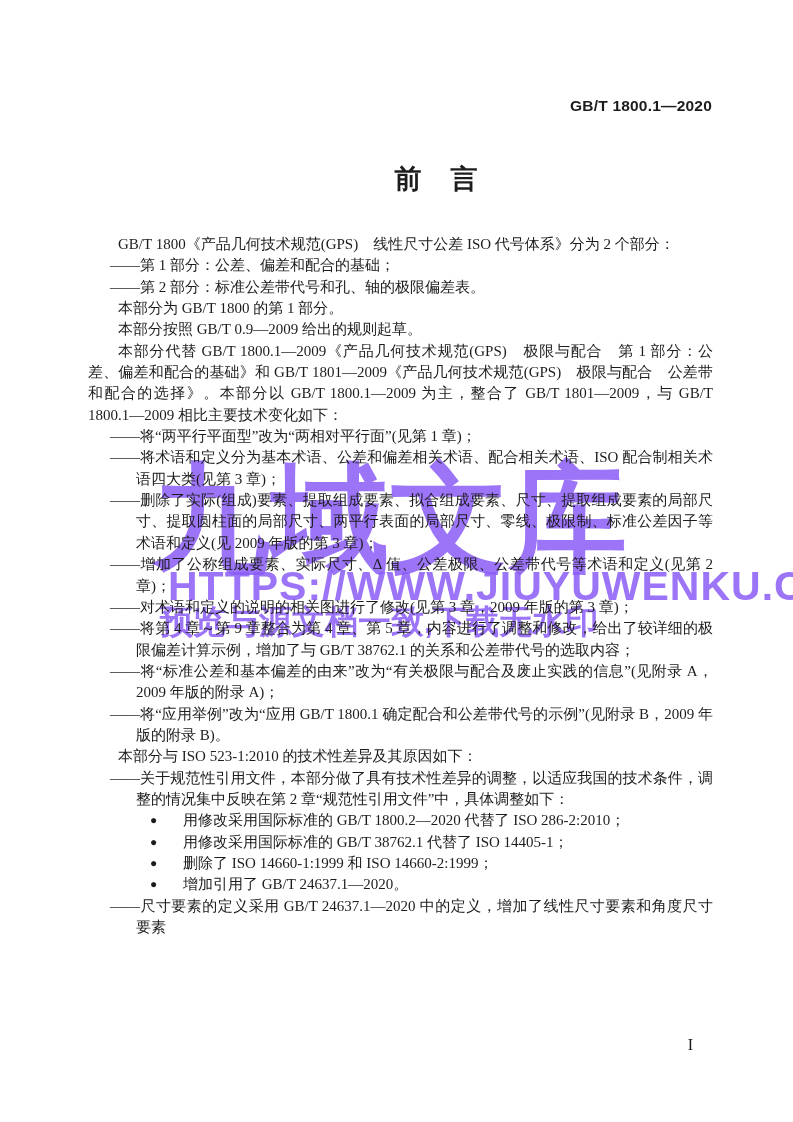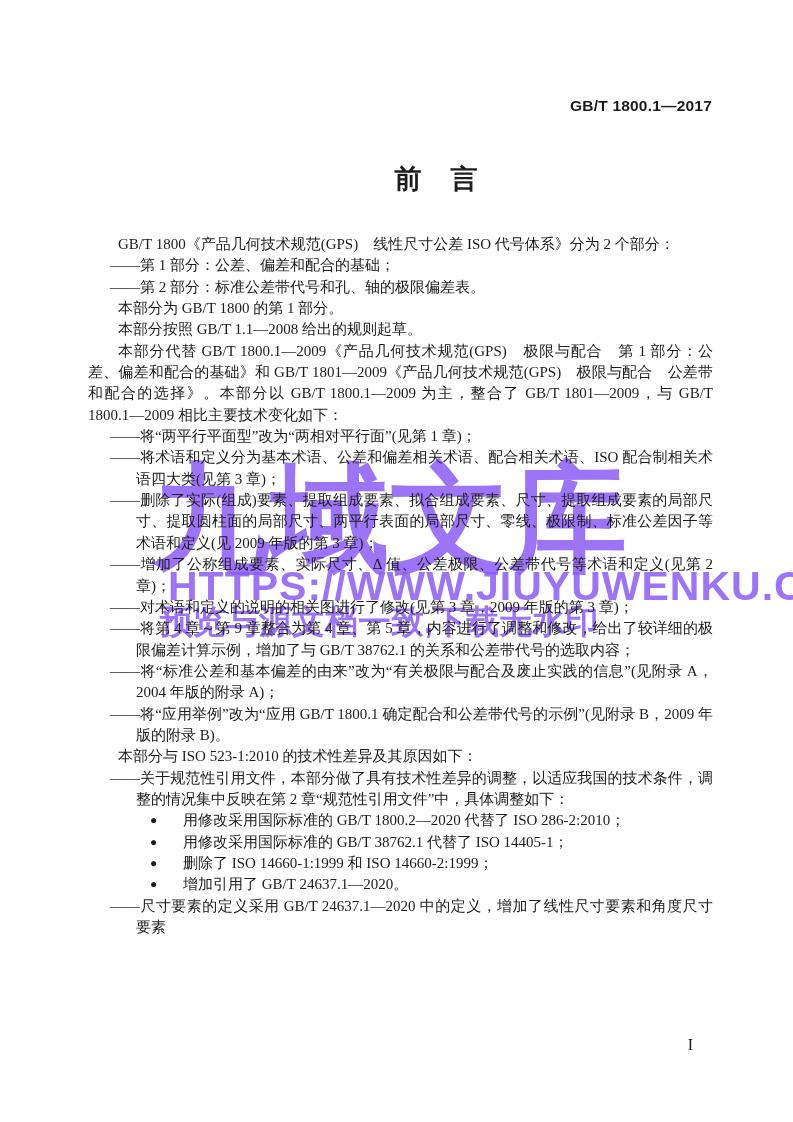--- a/index.html
+++ b/index.html
@@ -42,38 +42,38 @@
 <body>
 
 <div class="page">
 
   <div class="watermark">
     <div class="wm-brand">九域文库</div>
     <div class="wm-url">HTTPS://WWW.JIUYUWENKU.COM</div>
     <div class="wm-slogan">预览与源文档一致,下载无水印</div>
   </div>
 
-  <div class="std-number">GB/T 1800.1—2017</div>
+  <div class="std-number">GB/T 1800.1—2020</div>
 
   <div class="doc-title">前　言</div>
 
   <div class="content">
     <div class="para">GB/T 1800《产品几何技术规范(GPS)　线性尺寸公差 ISO 代号体系》分为 2 个部分：</div>
     <div class="dash">——第 1 部分：公差、偏差和配合的基础；</div>
     <div class="dash">——第 2 部分：标准公差带代号和孔、轴的极限偏差表。</div>
     <div class="para">本部分为 GB/T 1800 的第 1 部分。</div>
-    <div class="para">本部分按照 GB/T 1.1—2008 给出的规则起草。</div>
+    <div class="para">本部分按照 GB/T 0.9—2009 给出的规则起草。</div>
     <div class="para">本部分代替 GB/T 1800.1—2009《产品几何技术规范(GPS)　极限与配合　第 1 部分：公差、偏差和配合的基础》和 GB/T 1801—2009《产品几何技术规范(GPS)　极限与配合　公差带和配合的选择》。本部分以 GB/T 1800.1—2009 为主，整合了 GB/T 1801—2009，与 GB/T 1800.1—2009 相比主要技术变化如下：</div>
     <div class="dash">——将“两平行平面型”改为“两相对平行面”(见第 1 章)；</div>
     <div class="dash">——将术语和定义分为基本术语、公差和偏差相关术语、配合相关术语、ISO 配合制相关术语四大类(见第 3 章)；</div>
     <div class="dash">——删除了实际(组成)要素、提取组成要素、拟合组成要素、尺寸、提取组成要素的局部尺寸、提取圆柱面的局部尺寸、两平行表面的局部尺寸、零线、极限制、标准公差因子等术语和定义(见 2009 年版的第 3 章)；</div>
     <div class="dash">——增加了公称组成要素、实际尺寸、Δ 值、公差极限、公差带代号等术语和定义(见第 2 章)；</div>
     <div class="dash">——对术语和定义的说明的相关图进行了修改(见第 3 章，2009 年版的第 3 章)；</div>
     <div class="dash">——将第 4 章～第 9 章整合为第 4 章、第 5 章，内容进行了调整和修改，给出了较详细的极限偏差计算示例，增加了与 GB/T 38762.1 的关系和公差带代号的选取内容；</div>
-    <div class="dash">——将“标准公差和基本偏差的由来”改为“有关极限与配合及废止实践的信息”(见附录 A，2004 年版的附录 A)；</div>
+    <div class="dash">——将“标准公差和基本偏差的由来”改为“有关极限与配合及废止实践的信息”(见附录 A，2009 年版的附录 A)；</div>
     <div class="dash">——将“应用举例”改为“应用 GB/T 1800.1 确定配合和公差带代号的示例”(见附录 B，2009 年版的附录 B)。</div>
     <div class="para">本部分与 ISO 523-1:2010 的技术性差异及其原因如下：</div>
     <div class="dash">——关于规范性引用文件，本部分做了具有技术性差异的调整，以适应我国的技术条件，调整的情况集中反映在第 2 章“规范性引用文件”中，具体调整如下：</div>
     <div class="bullet"><span class="glyph">●</span><span>用修改采用国际标准的 GB/T 1800.2—2020 代替了 ISO 286-2:2010；</span></div>
     <div class="bullet"><span class="glyph">●</span><span>用修改采用国际标准的 GB/T 38762.1 代替了 ISO 14405-1；</span></div>
     <div class="bullet"><span class="glyph">●</span><span>删除了 ISO 14660-1:1999 和 ISO 14660-2:1999；</span></div>
     <div class="bullet"><span class="glyph">●</span><span>增加引用了 GB/T 24637.1—2020。</span></div>
     <div class="dash">——尺寸要素的定义采用 GB/T 24637.1—2020 中的定义，增加了线性尺寸要素和角度尺寸要素</div>
   </div>
 

